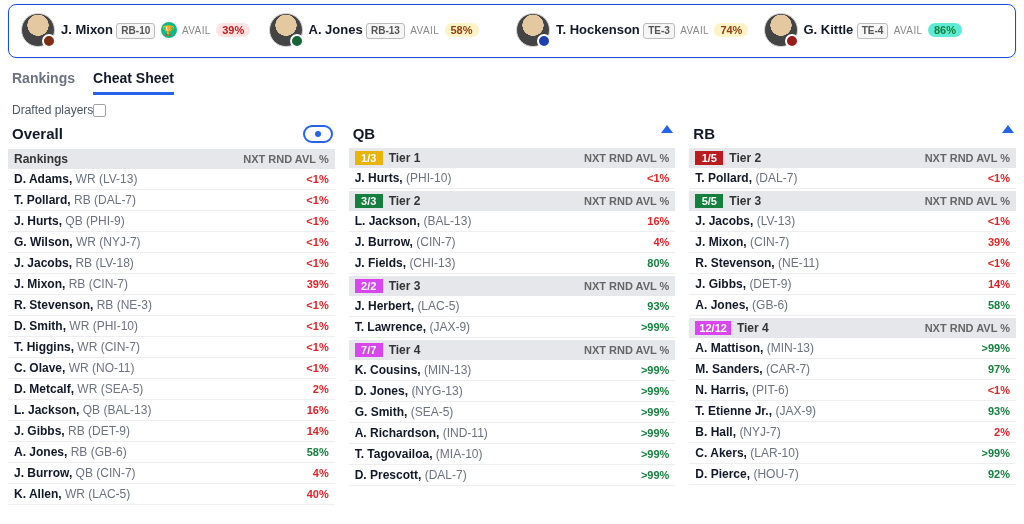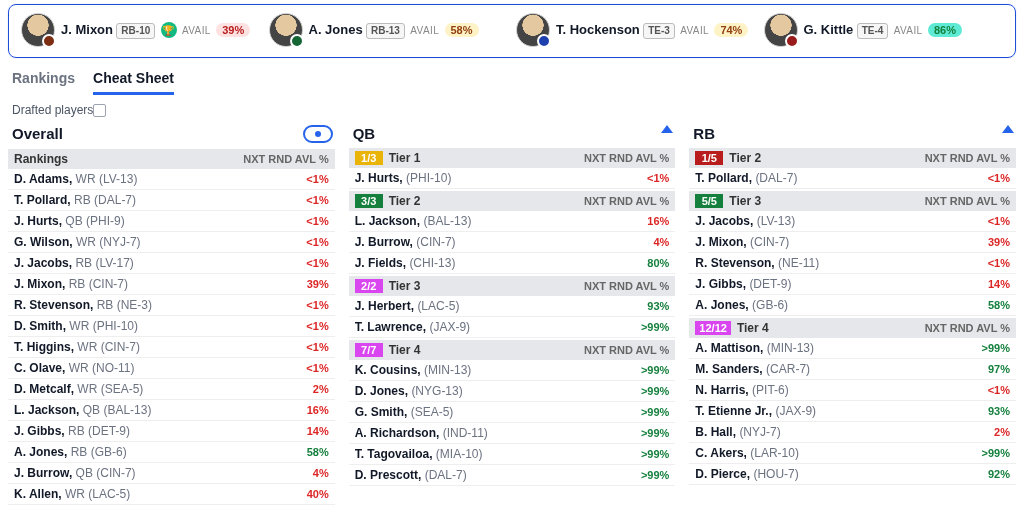--- a/index.html
+++ b/index.html
@@ -230,21 +230,21 @@
           <div class="row">
             <span class="pname">
               <b>G. Wilson,</b>
               <span>WR (NYJ-7)</span>
             </span>
             <span class="pct r">&lt;1%</span>
           </div>
           <div class="row">
             <span class="pname">
               <b>J. Jacobs,</b>
-              <span>RB (LV-17)</span>
+              <span>RB (LV-18)</span>
             </span>
             <span class="pct r">&lt;1%</span>
           </div>
           <div class="row">
             <span class="pname">
               <b>J. Mixon,</b>
               <span>RB (CIN-7)</span>
             </span>
             <span class="pct r">39%</span>
           </div>

